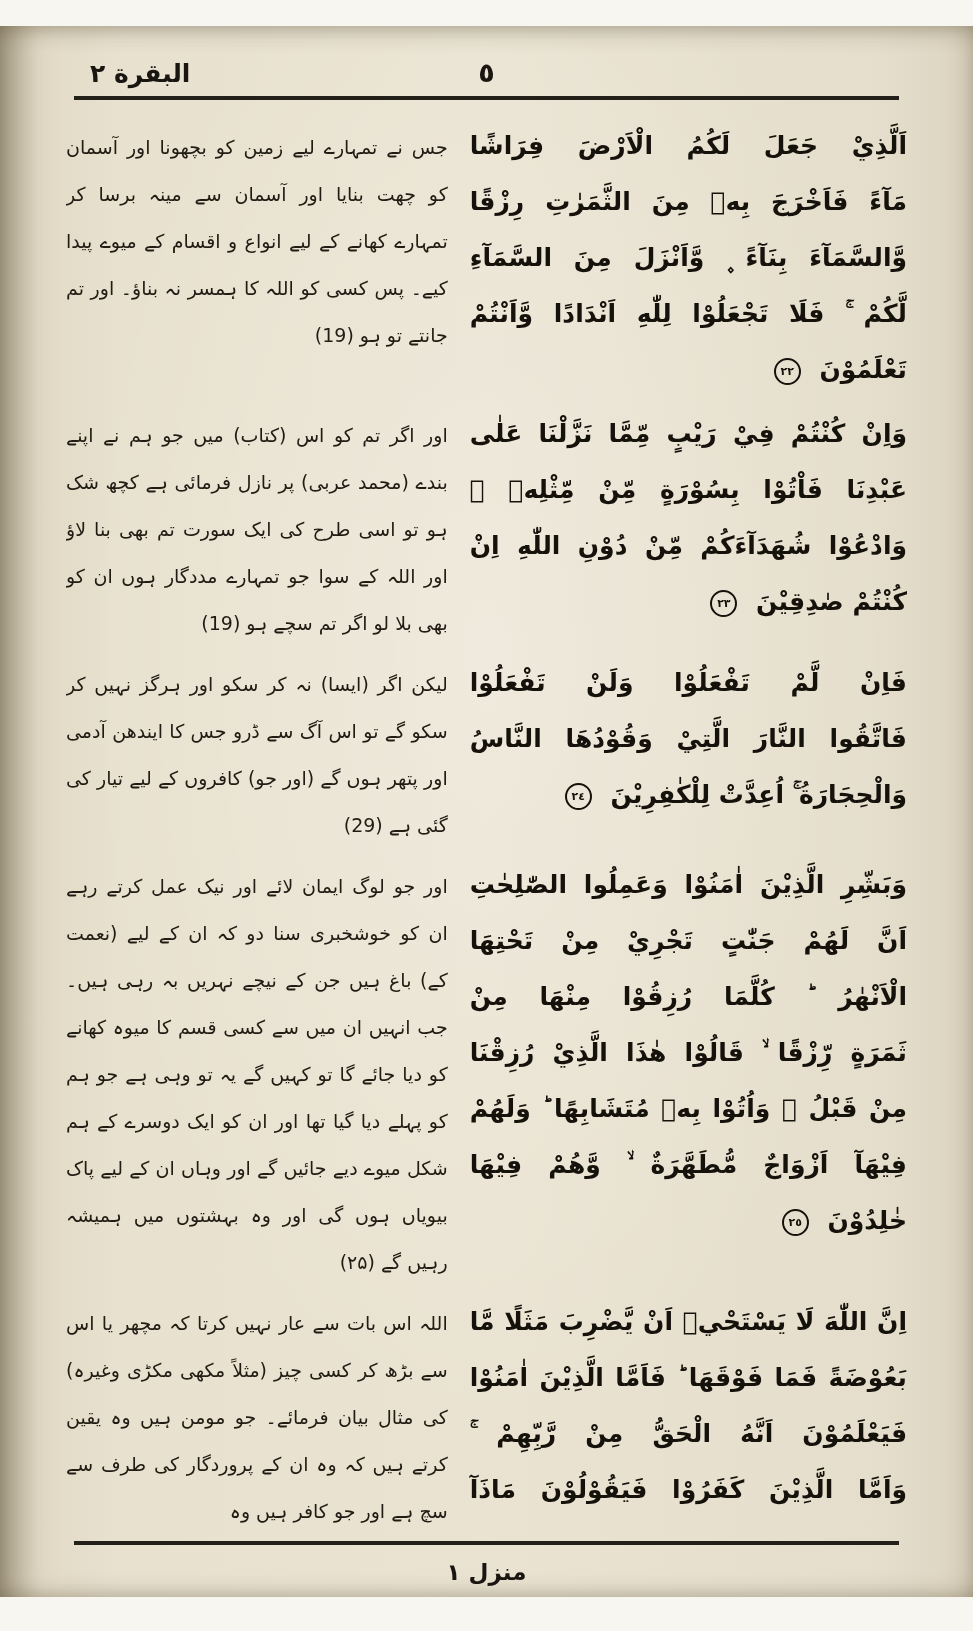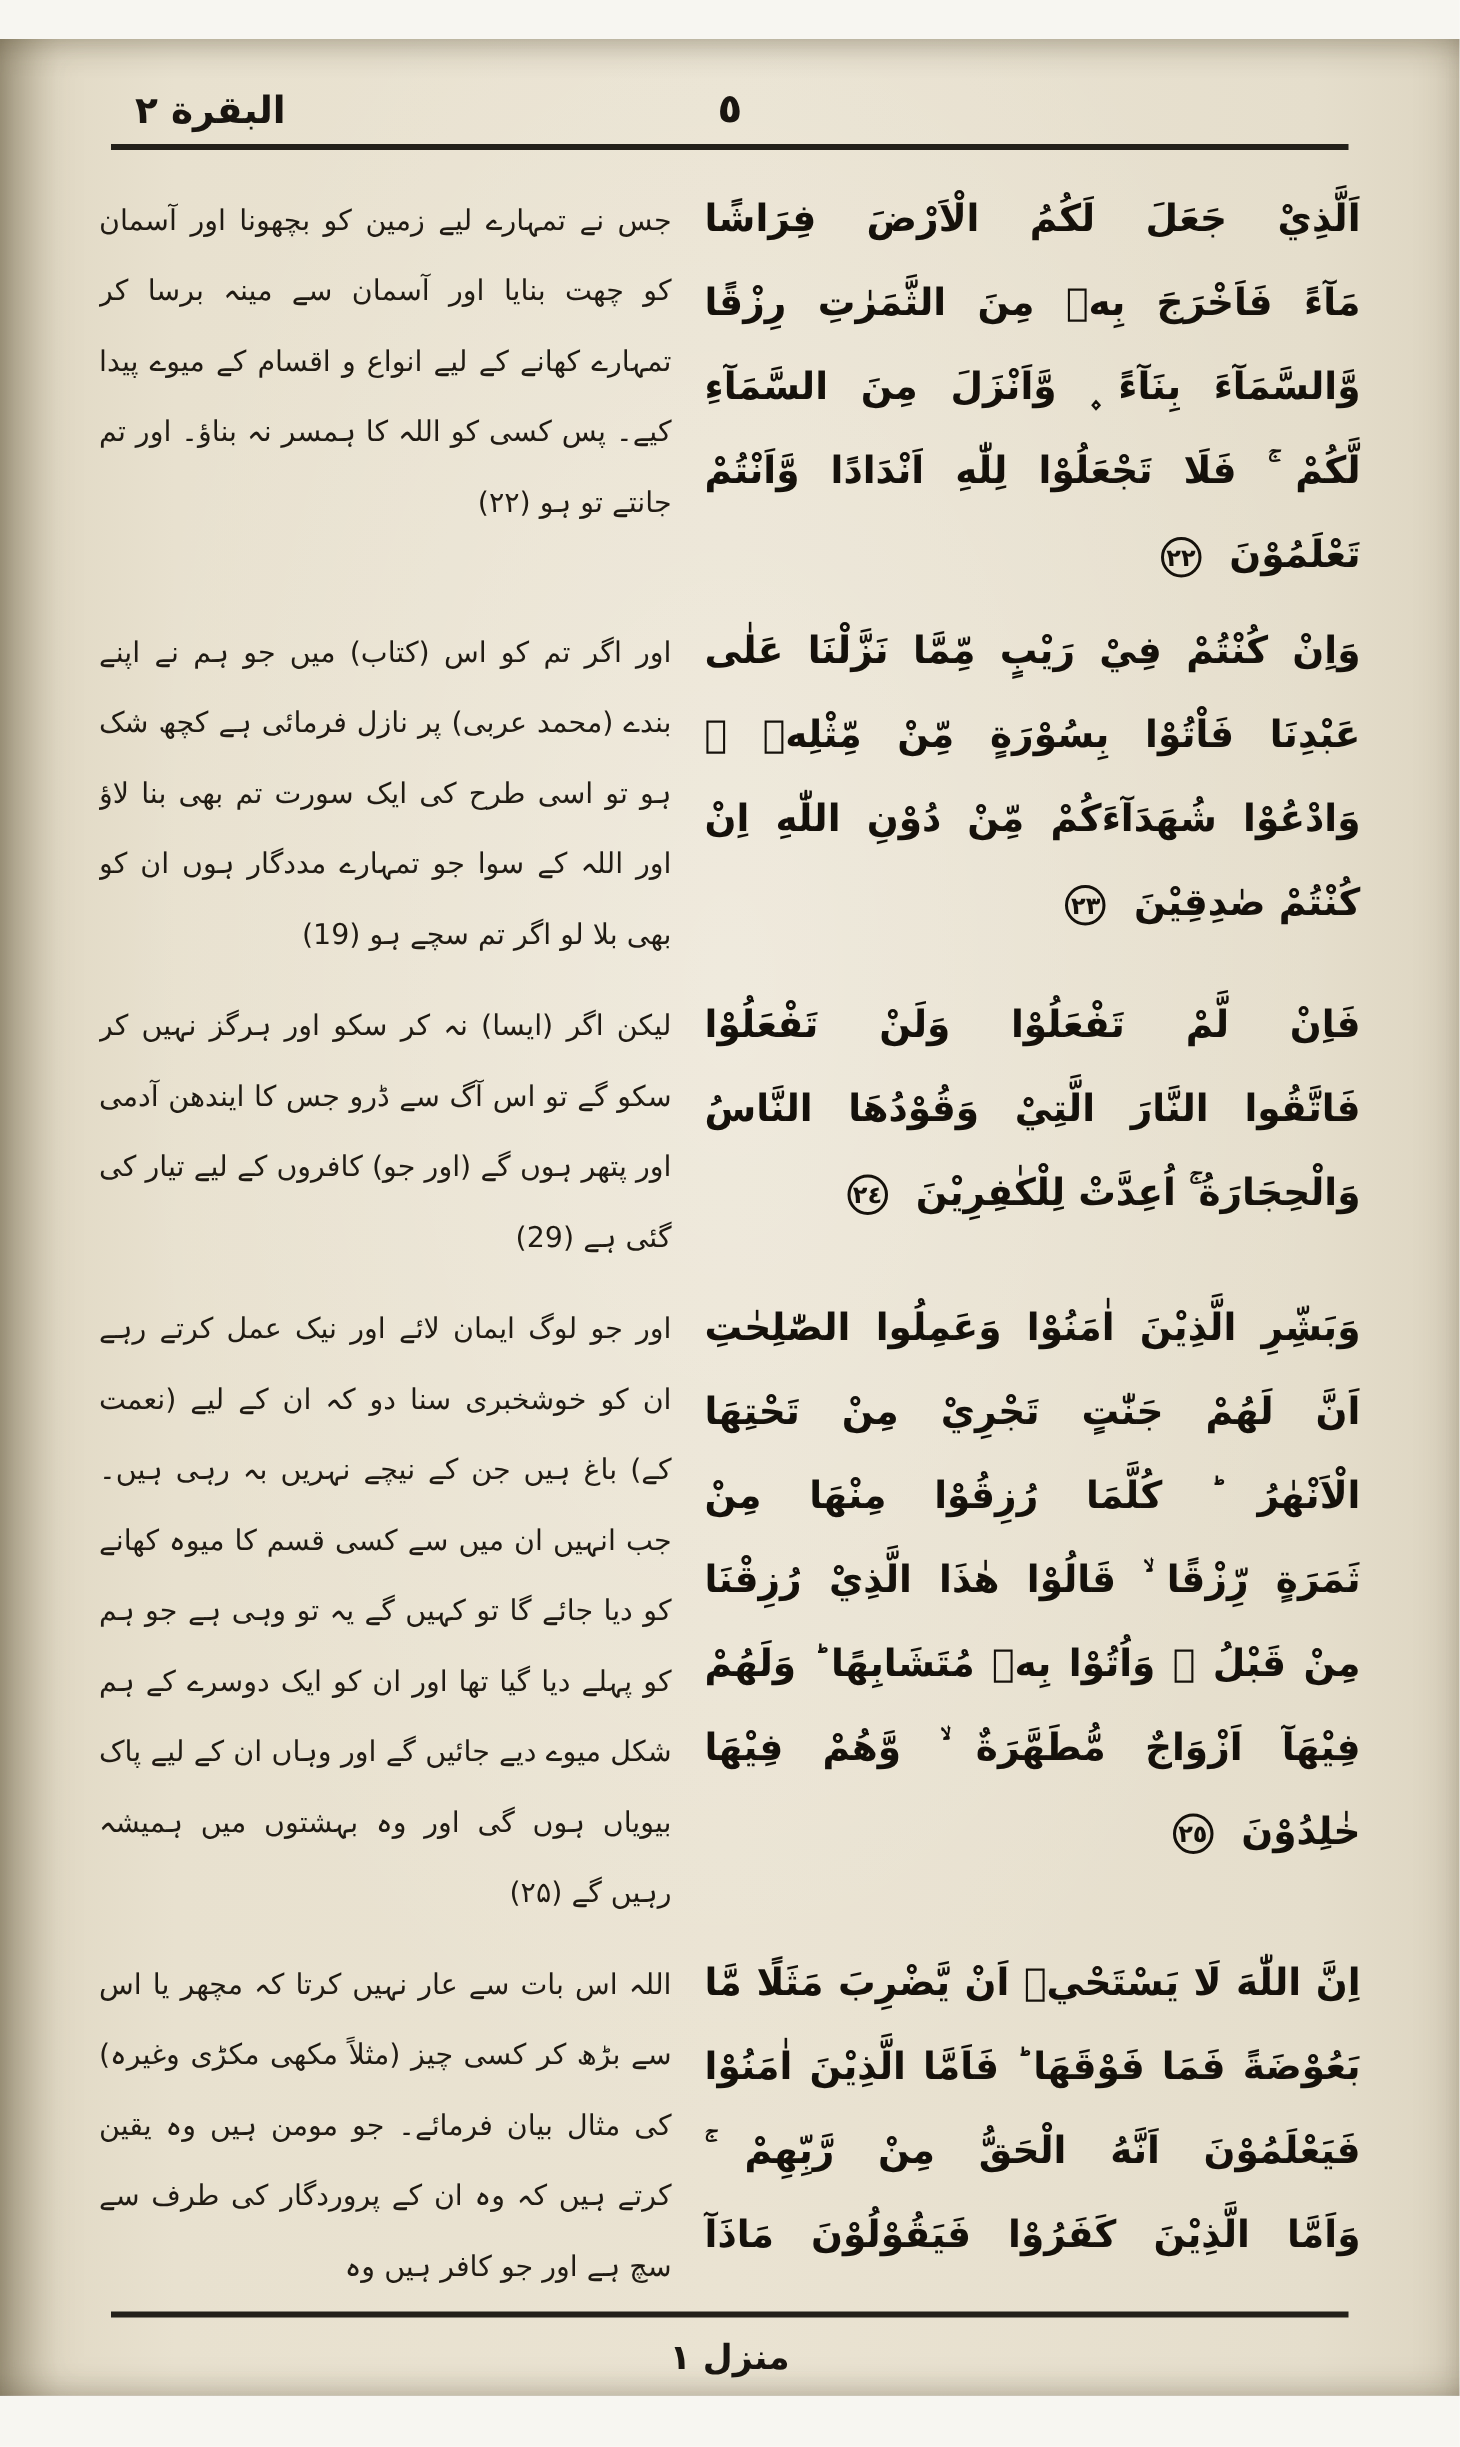--- a/index.html
+++ b/index.html
@@ -109,21 +109,21 @@
   }
   .aline.end {
     text-align-last: right;
   }
   .verse-end-marker {
     display: inline-block;
     width: 27px;
     height: 27px;
     border: 2.5px solid #15110b;
     border-radius: 50%;
-    font-size: 16px;
+    font-size: 11px;
     font-weight: bold;
     line-height: 23px;
     text-align: center;
     vertical-align: middle;
     margin-right: 10px;
     text-align-last: center;
   }
   
   .footer {
     flex: 0 0 auto;
@@ -155,21 +155,21 @@
           <div class="arabic-col">
             <div class="aline">اَلَّذِيْ جَعَلَ لَكُمُ الْاَرْضَ فِرَاشًا</div>
             <div class="aline">مَآءً فَاَخْرَجَ بِهٖ مِنَ الثَّمَرٰتِ رِزْقًا</div>
             <div class="aline">وَّالسَّمَآءَ بِنَآءً ۪ وَّاَنْزَلَ مِنَ السَّمَآءِ</div>
             <div class="aline">لَّكُمْ ۚ فَلَا تَجْعَلُوْا لِلّٰهِ اَنْدَادًا وَّاَنْتُمْ</div>
             <div class="aline end">
               <span>تَعْلَمُوْنَ</span>
               <span class="verse-end-marker">٢٢</span>
             </div>
           </div>
-          <div class="urdu-col">جس نے تمہارے لیے زمین کو بچھونا اور آسمان کو چھت بنایا اور آسمان سے مینہ برسا کر تمہارے کھانے کے لیے انواع و اقسام کے میوے پیدا کیے۔ پس کسی کو اللہ کا ہمسر نہ بناؤ۔ اور تم جانتے تو ہو (۲۲)</div>
+          <div class="urdu-col">جس نے تمہارے لیے زمین کو بچھونا اور آسمان کو چھت بنایا اور آسمان سے مینہ برسا کر تمہارے کھانے کے لیے انواع و اقسام کے میوے پیدا کیے۔ پس کسی کو اللہ کا ہمسر نہ بناؤ۔ اور تم جانتے تو ہو (19)</div>
         </div>
 
         <div class="verse-block">
           <div class="arabic-col">
             <div class="aline">وَاِنْ كُنْتُمْ فِيْ رَيْبٍ مِّمَّا نَزَّلْنَا عَلٰى</div>
             <div class="aline">عَبْدِنَا فَاْتُوْا بِسُوْرَةٍ مِّنْ مِّثْلِهٖ ۪</div>
             <div class="aline">وَادْعُوْا شُهَدَآءَكُمْ مِّنْ دُوْنِ اللّٰهِ اِنْ</div>
             <div class="aline end">
               <span>كُنْتُمْ صٰدِقِيْنَ</span>
               <span class="verse-end-marker">٢٣</span>

